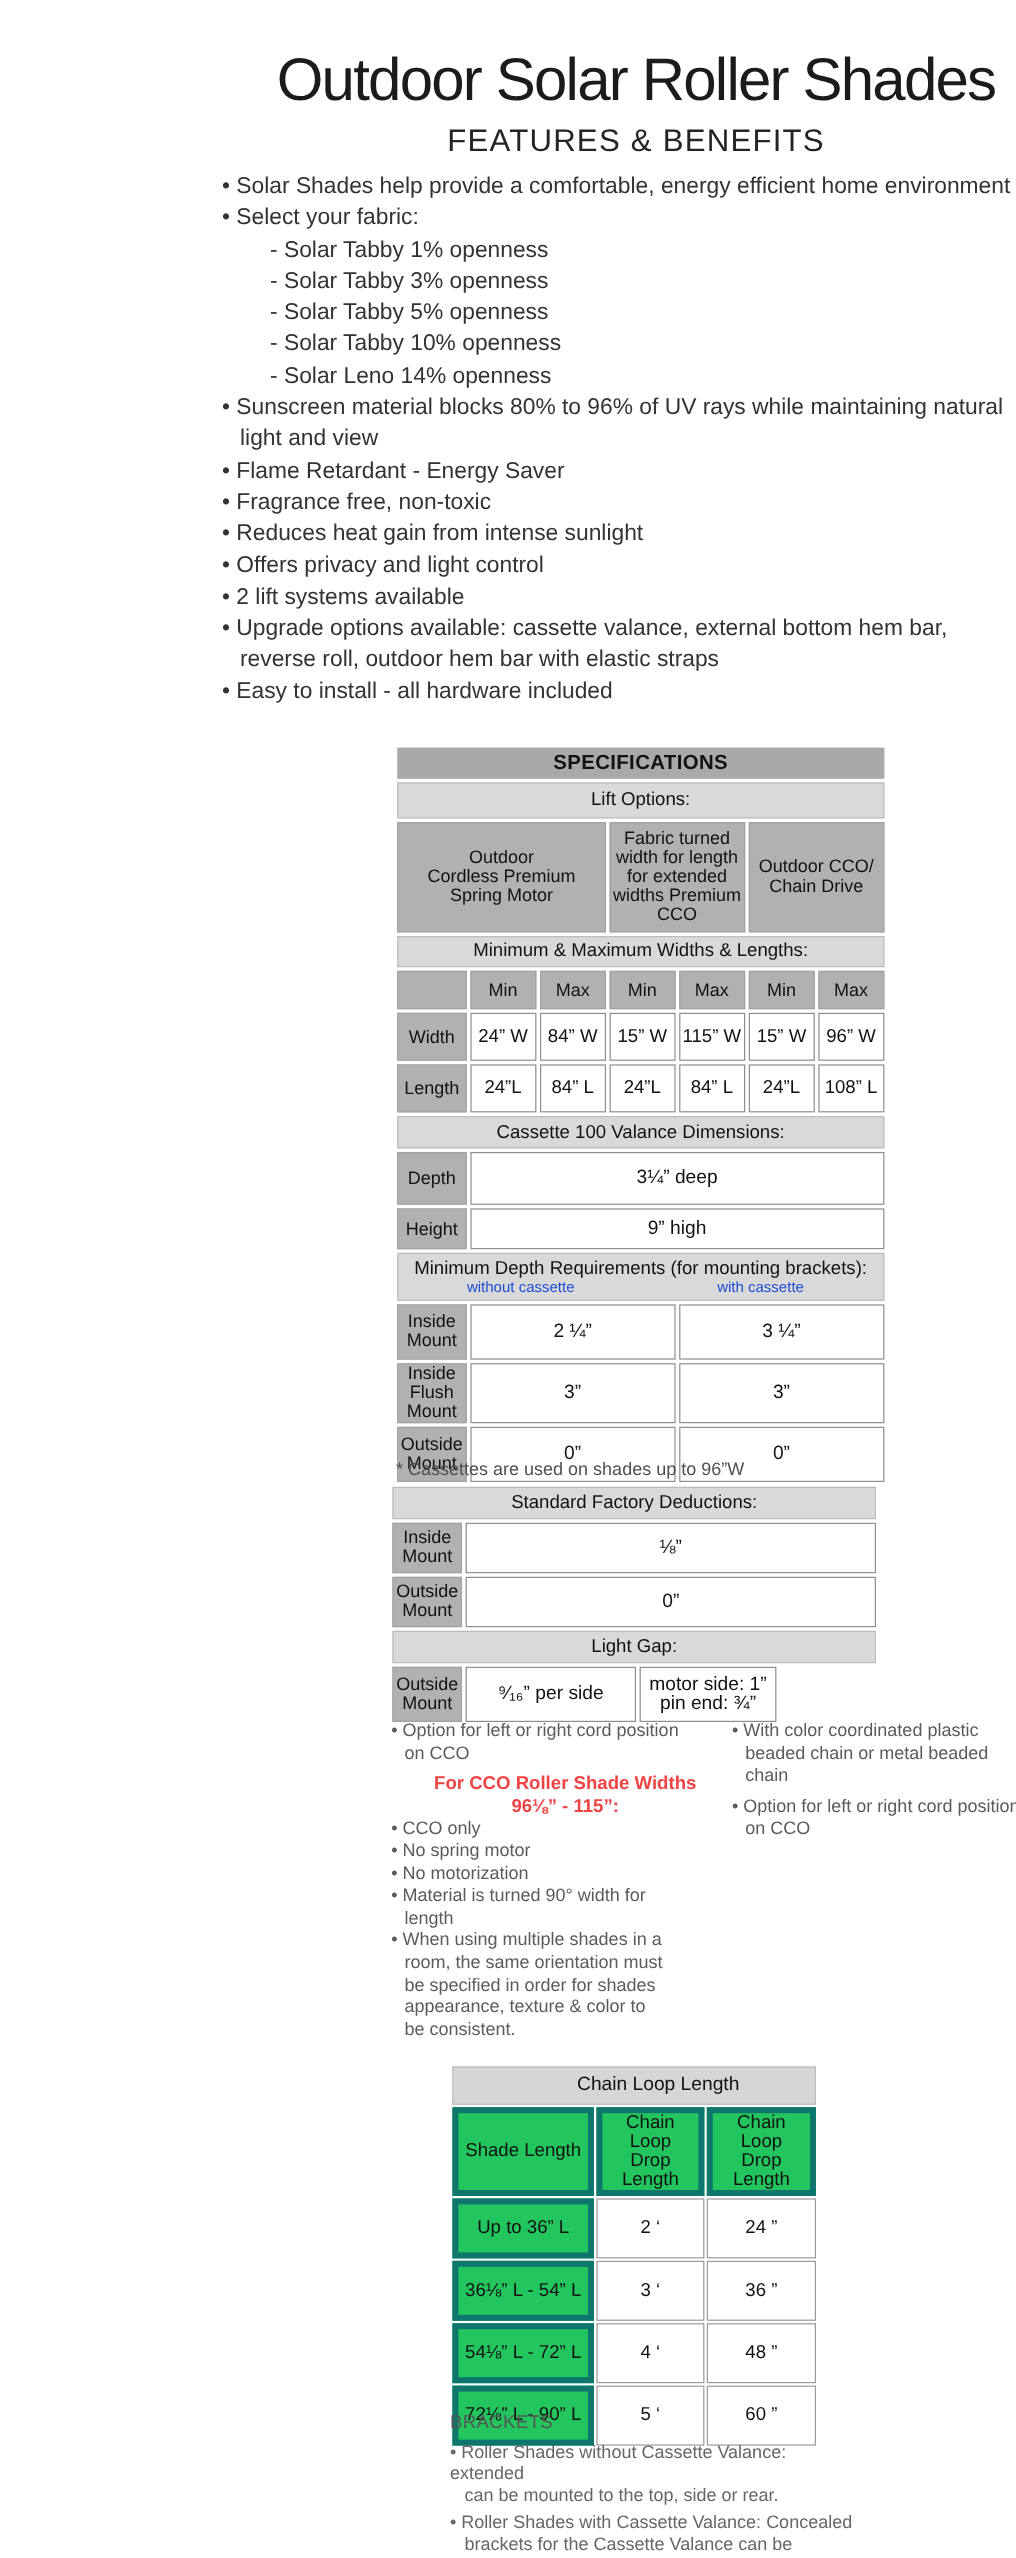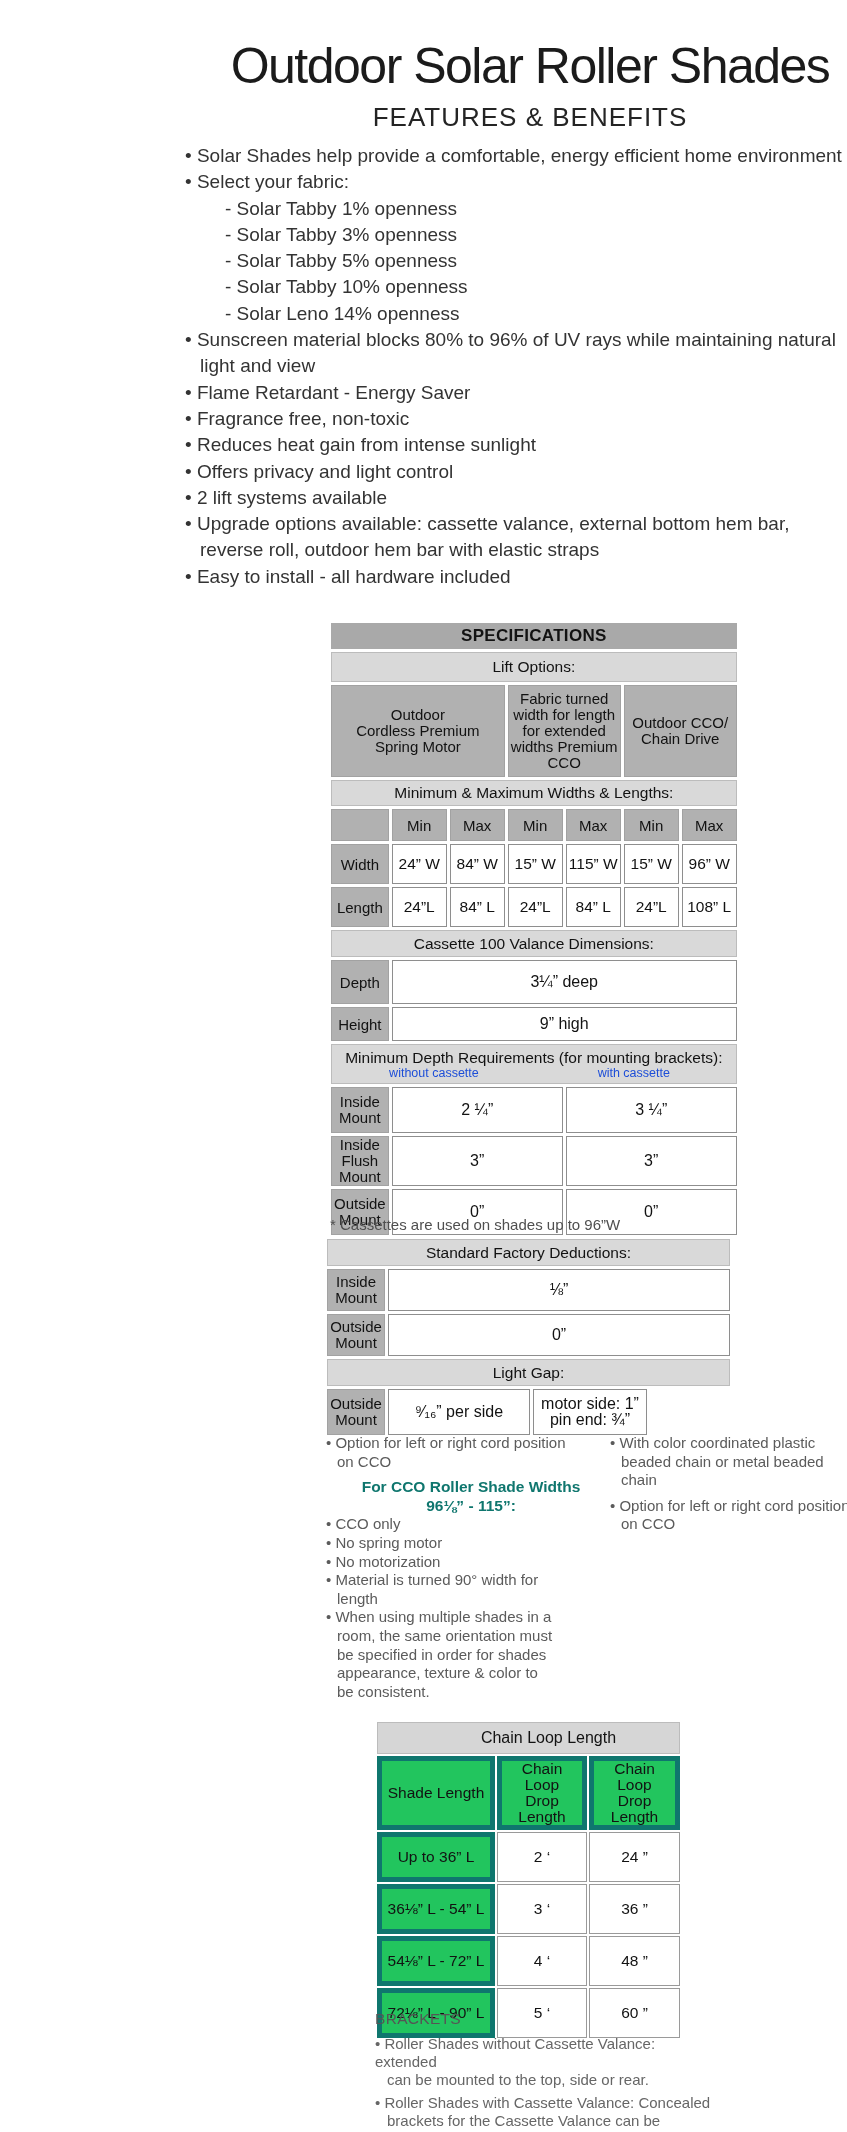--- a/index.html
+++ b/index.html
@@ -33,21 +33,21 @@
   .h90>td{height:90px}
   .mdr-main{font-size:15.5px;line-height:17px;}
   .mdr-sub{display:flex;font-size:12.5px;line-height:14px;color:#1d4ed8;}
   .mdr-sub span{flex:1 1 50%;}
   .footnote{position:absolute;left:330px;top:1216px;font-size:15px;color:#4f4f4f;}
   
   .notes{position:absolute;top:1434px;font-size:15px;line-height:18.6px;color:#5b5b5b;}
   .notesL{left:326px;width:290px;}
   .notesR{left:610px;width:240px;}
   .notes .cont{padding-left:11px;}
-  .notes .nhead{font-weight:bold;color:#0f766e;text-align:center;font-size:15.5px;}
+  .notes .nhead{font-weight:bold;color:#ef4444;text-align:center;font-size:15.5px;}
   .mt7{margin-top:7px;}
   .mt5{margin-top:5px;}
   
   .chain{position:absolute;left:375px;top:1720px;border-spacing:2px;}
   .csec{background:#d6d6d6;font-size:16px;border:1px solid #bcbcbc;padding-left:42px;}
   .clab{background:#22c55e;border:5px solid #0f766e;font-size:15.5px;}
   .cval{background:#fff;border:1px solid #9a9a9a;font-size:15.5px;}
   
   .brackets{position:absolute;left:375px;top:2010px;width:340px;font-size:15px;line-height:18px;color:#666;}
   .brk-label{font-size:15.5px;color:#555;margin-bottom:7px;letter-spacing:.3px;}

